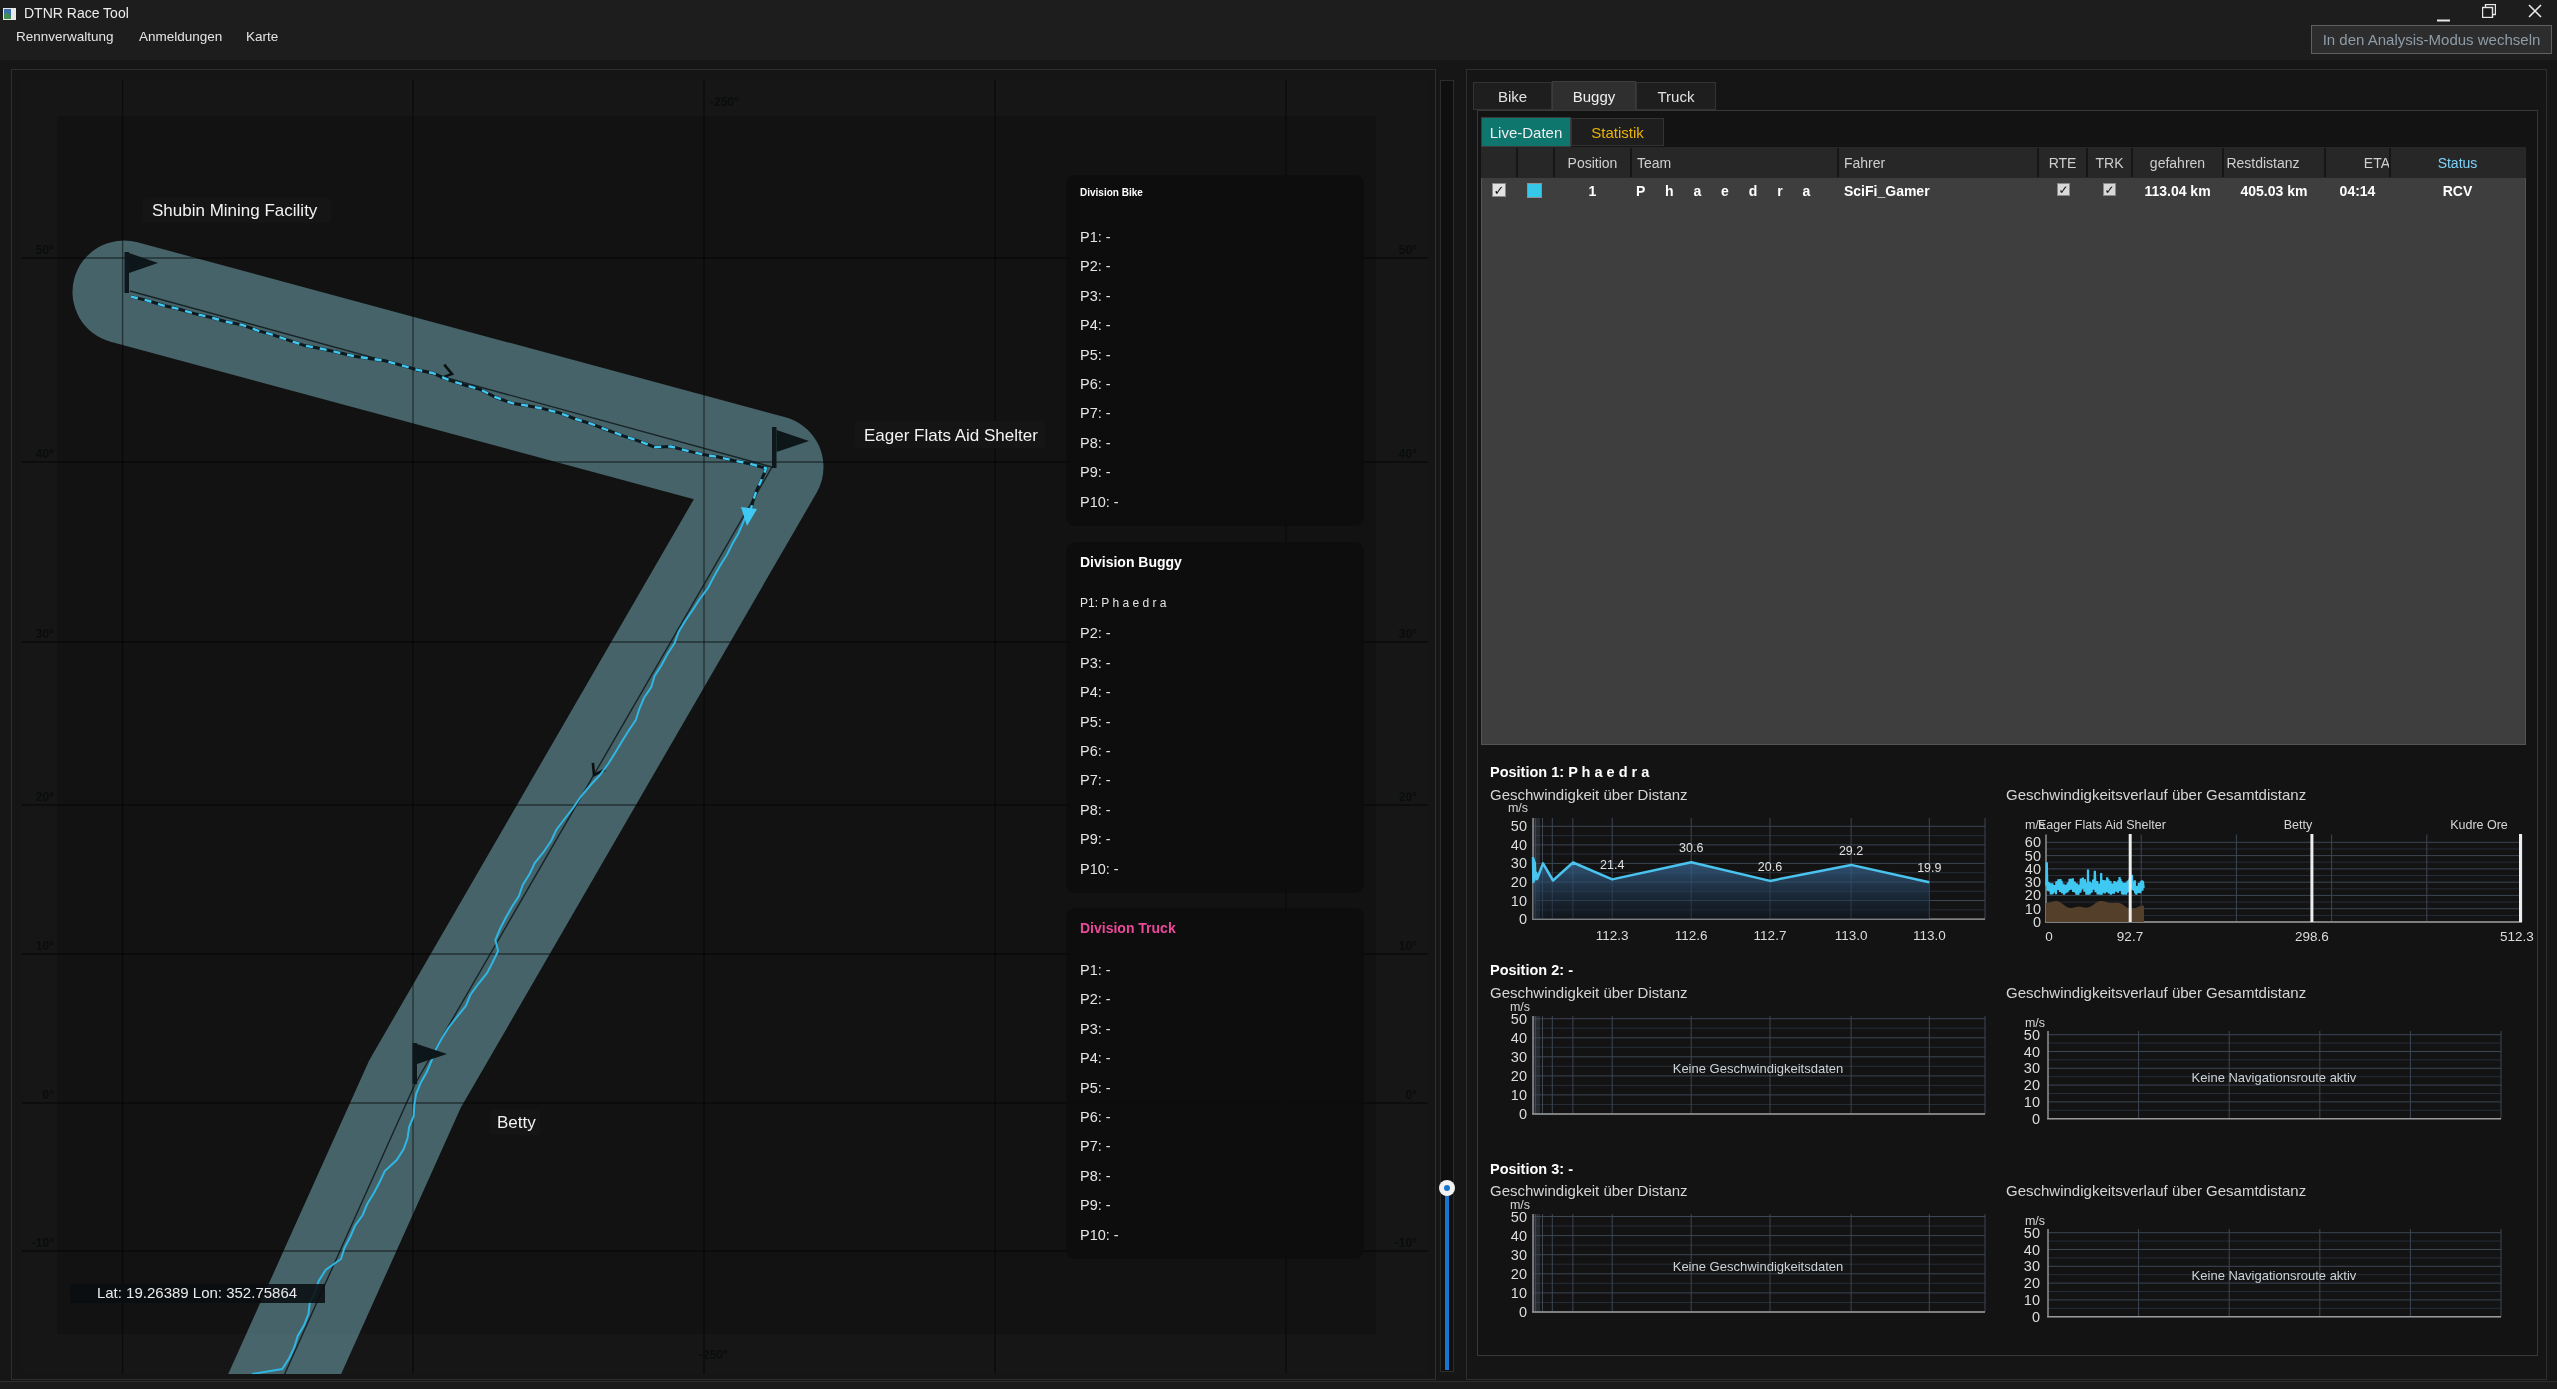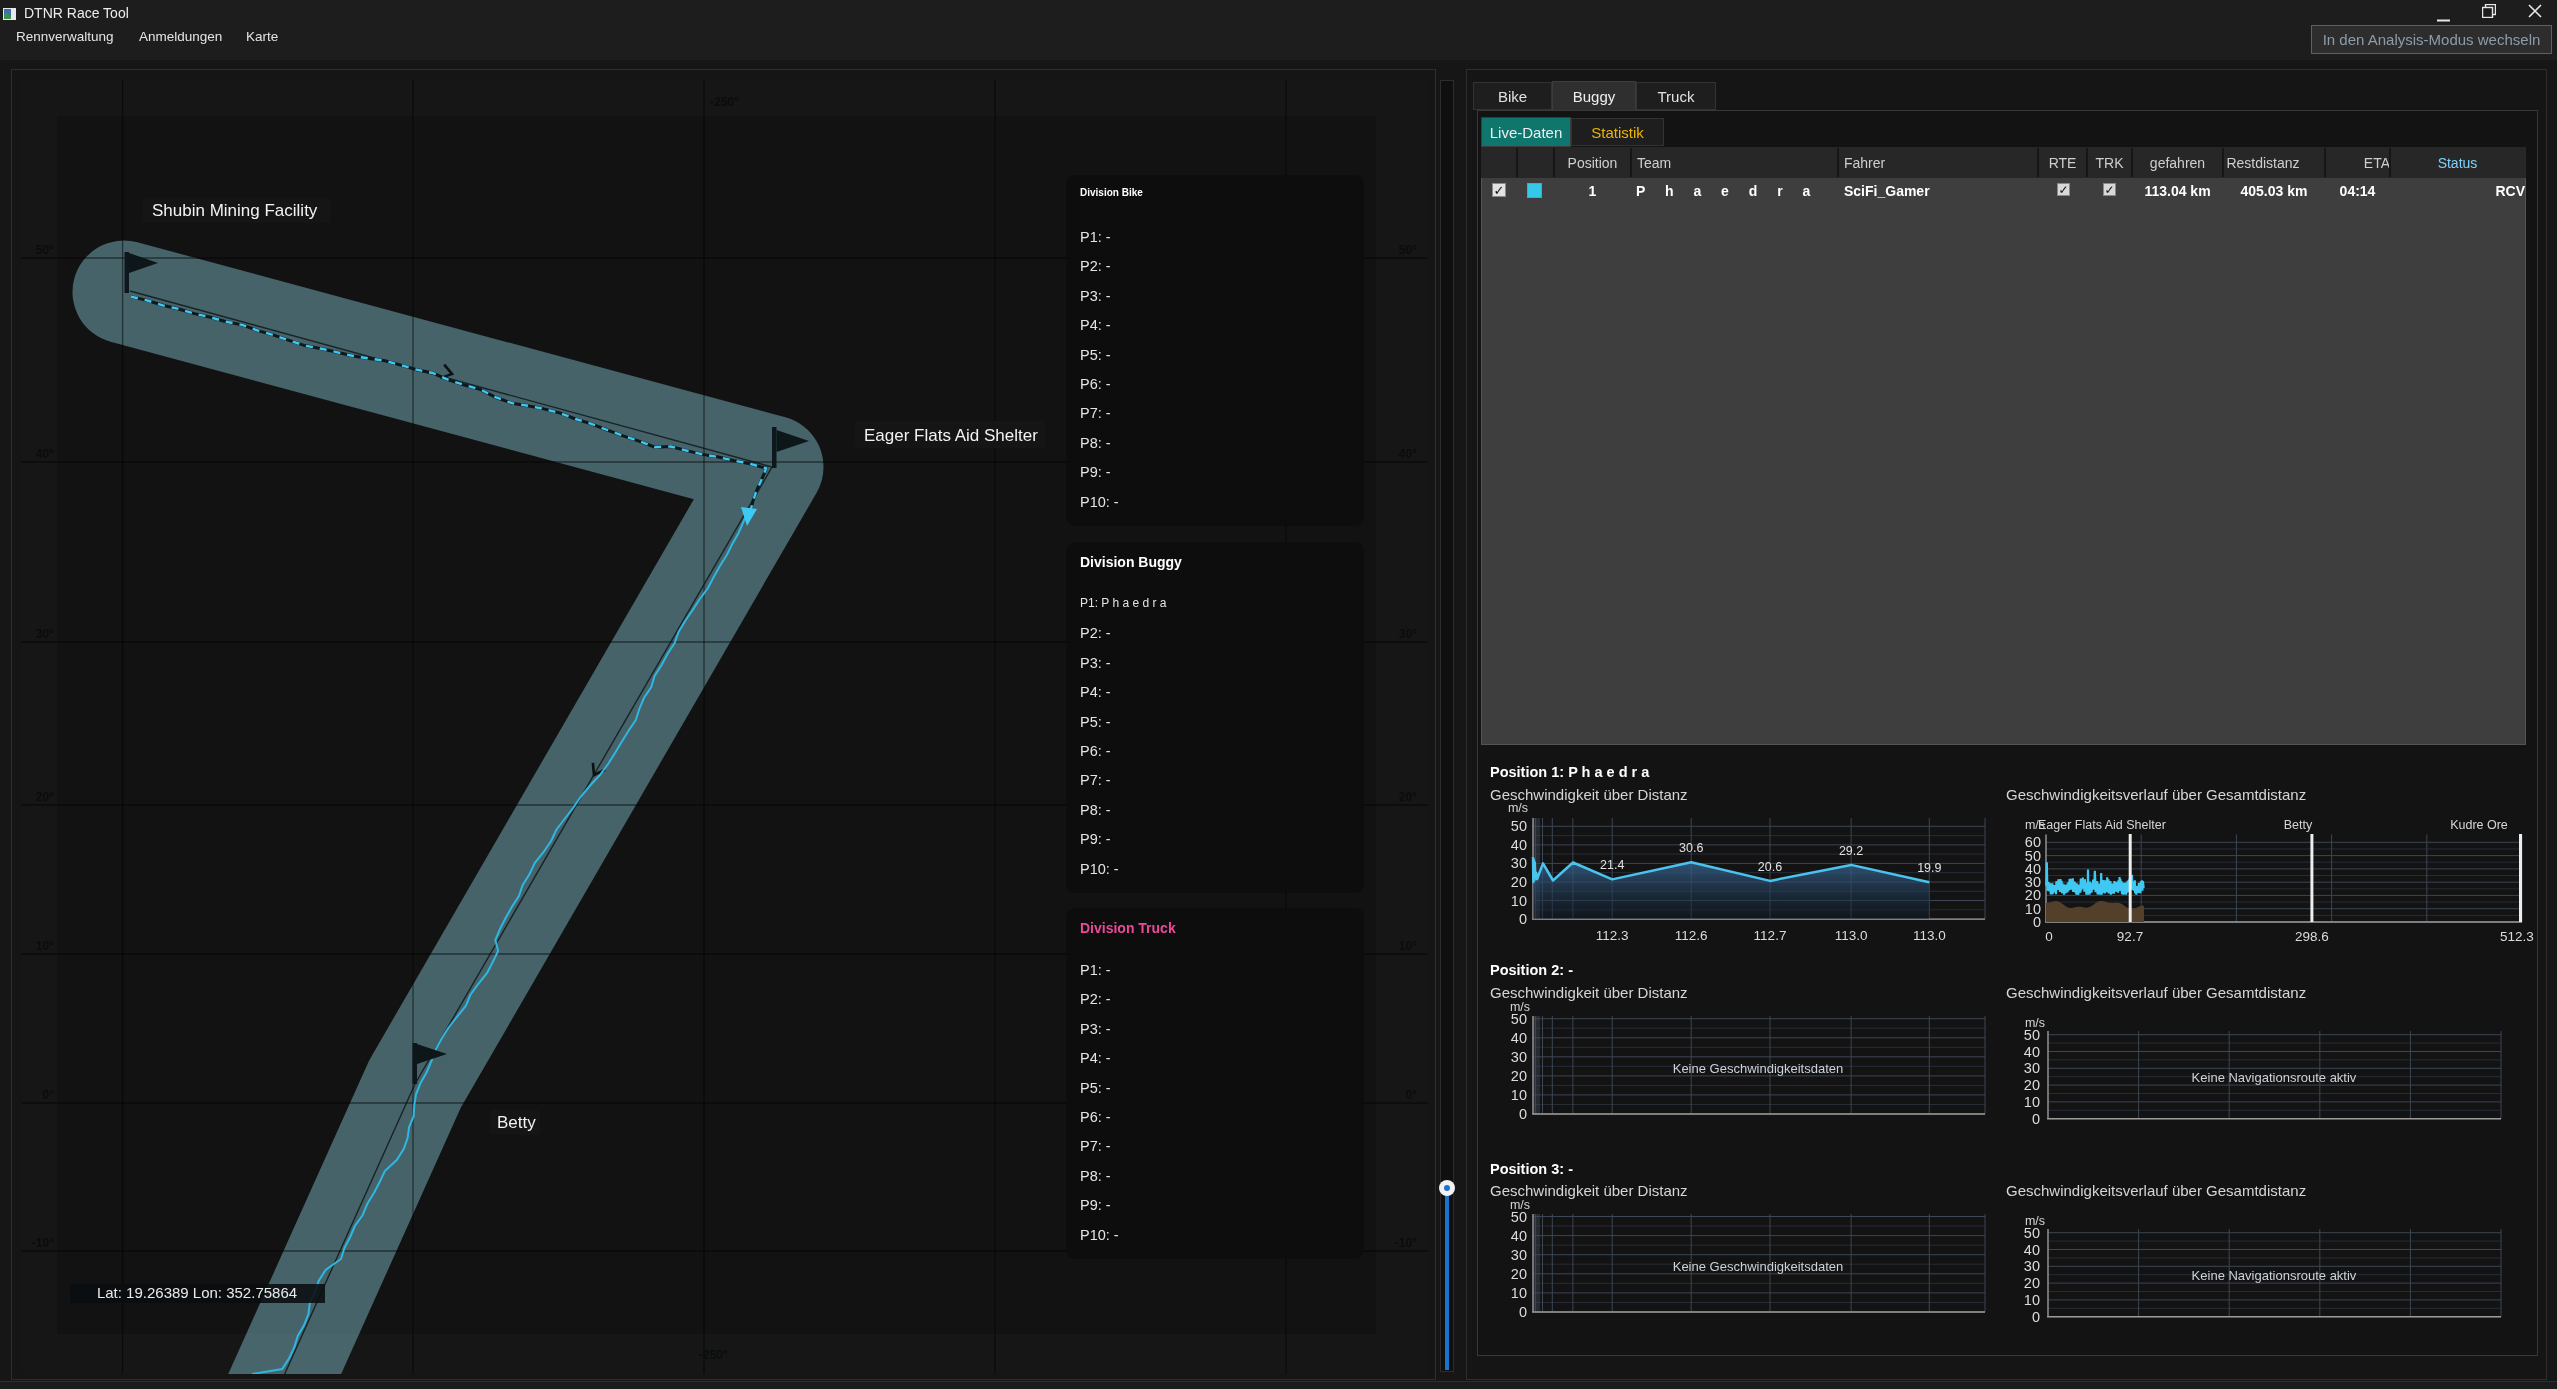--- a/index.html
+++ b/index.html
@@ -124,21 +124,21 @@
 <div class="abs" style="left:1492px;top:183px;width:14px;height:14px;background:#e2e2e2;border:1px solid #8a8a8a;color:#111;font-size:13px;line-height:13px;text-align:center">✓</div>
 <div class="abs" style="left:1527px;top:183px;width:15px;height:15px;background:#35c8e9;border:1px solid #909090"></div>
 <div class="abs" style="left:1554px;top:183px;width:77px;color:#fff;font-size:14px;font-weight:bold;text-align:center">1</div>
 <div class="abs" style="left:1636px;top:183px;color:#fff;font-size:14px;font-weight:bold;letter-spacing:8px">P h a e d r a</div>
 <div class="abs" style="left:1844px;top:183px;color:#fff;font-size:14px;font-weight:bold">SciFi_Gamer</div>
 <div class="abs" style="left:2057px;top:183px;width:13px;height:13px;background:#d8d8d8;border:1px solid #8a8a8a;color:#111;font-size:12px;line-height:12px;text-align:center">✓</div>
 <div class="abs" style="left:2103px;top:183px;width:13px;height:13px;background:#d8d8d8;border:1px solid #8a8a8a;color:#111;font-size:12px;line-height:12px;text-align:center">✓</div>
 <div class="abs" style="left:2132px;top:183px;width:91px;color:#fff;font-size:14px;font-weight:bold;text-align:center">113.04 km</div>
 <div class="abs" style="left:2223px;top:183px;width:102px;color:#fff;font-size:14px;font-weight:bold;text-align:center">405.03 km</div>
 <div class="abs" style="left:2325px;top:183px;width:65px;color:#fff;font-size:14px;font-weight:bold;text-align:center">04:14</div>
-<div class="abs" style="left:2390px;top:183px;width:135px;color:#fff;font-size:14px;font-weight:bold;text-align:right">RCV</div>
+<div class="abs" style="left:2390px;top:183px;width:135px;color:#fff;font-size:14px;font-weight:bold;text-align:center">RCV</div>
 
 <div class="abs" style="left:1066px;top:175px;width:298px;height:351px;background:rgba(13,13,13,0.93);border-radius:9px"></div>
 <div class="abs" style="left:1080px;top:187px;font-size:10px;font-weight:bold;color:#fff">Division Bike</div>
 <div class="abs" style="left:1080px;top:229px;font-size:14.5px;color:#e4e4e4">P1: -</div>
 <div class="abs" style="left:1080px;top:258px;font-size:14.5px;color:#e4e4e4">P2: -</div>
 <div class="abs" style="left:1080px;top:288px;font-size:14.5px;color:#e4e4e4">P3: -</div>
 <div class="abs" style="left:1080px;top:317px;font-size:14.5px;color:#e4e4e4">P4: -</div>
 <div class="abs" style="left:1080px;top:347px;font-size:14.5px;color:#e4e4e4">P5: -</div>
 <div class="abs" style="left:1080px;top:376px;font-size:14.5px;color:#e4e4e4">P6: -</div>
 <div class="abs" style="left:1080px;top:405px;font-size:14.5px;color:#e4e4e4">P7: -</div>

